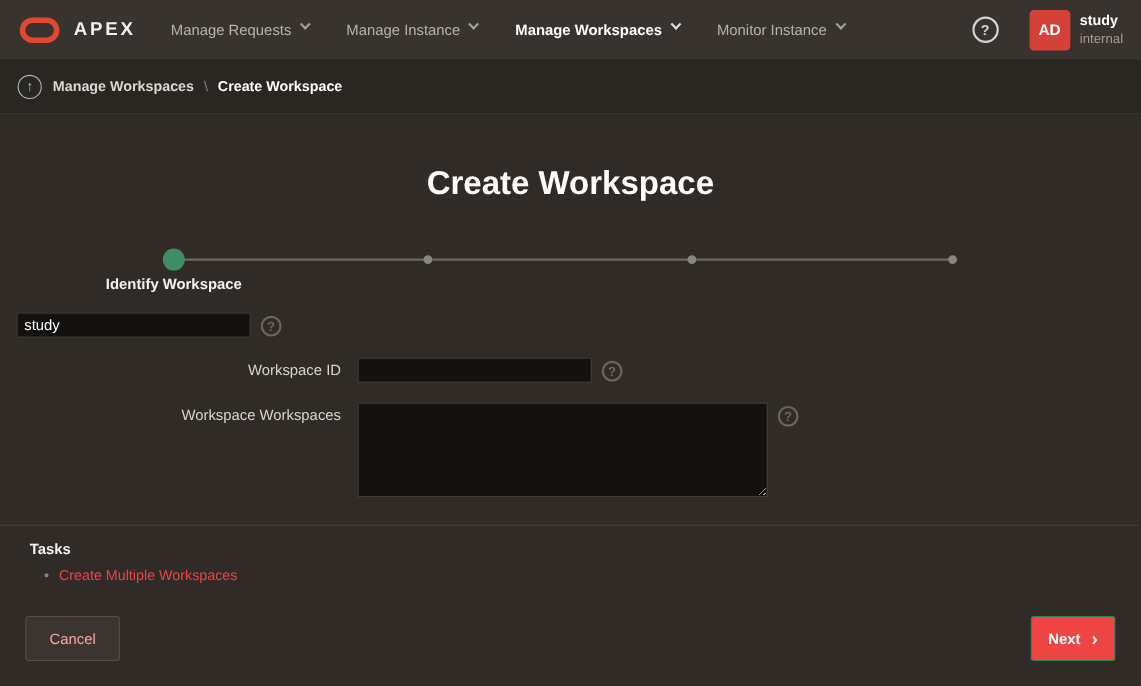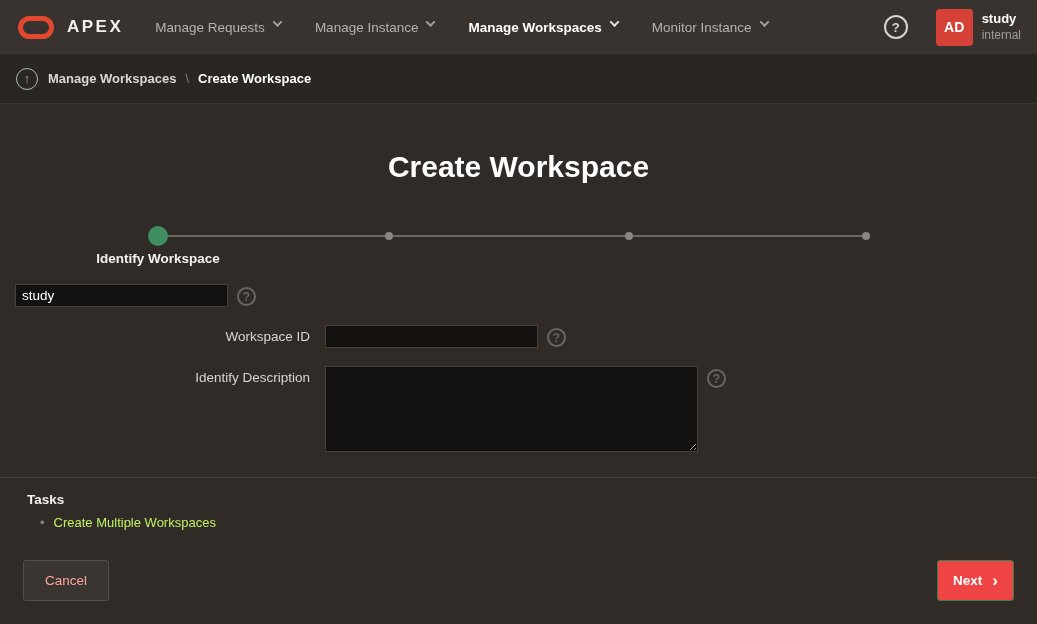--- a/index.html
+++ b/index.html
@@ -195,21 +195,21 @@
   .tasks-region {
     margin-top: 25px;
     border-top: 1px solid #454039;
     padding: 14px 0 16px 27px;
   }
   .tasks-title { font-size: 13.5px; font-weight: 700; color: #f4f2ef; }
   .tasks-list { list-style: none; margin-top: 8px; }
   .tasks-list li { display: flex; align-items: center; }
   .task-bullet { color: #8a8580; font-size: 13px; margin: 0 9px 0 13px; }
   .task-link {
-    color: #bef264;
+    color: #ef4444;
     font-size: 13px;
     text-decoration: none;
     cursor: pointer;
   }
 
   
   .footer-bar {
     display: flex;
     justify-content: space-between;
     align-items: center;
@@ -308,21 +308,21 @@
       <span>Workspace ID</span>
     </div>
     <div class="input-col">
       <input class="text-input" type="text" value="" style="">
       <div class="item-help">?</div>
     </div>
   </div>
 
   <div class="form-row">
     <div class="label-col">
-      <span>Identify Description</span>
+      <span>Workspace Workspaces</span>
     </div>
     <div class="input-col">
       <textarea class="textarea-input" style=""></textarea>
       <div class="item-help">?</div>
     </div>
   </div>
 
 </div>
 
 <div class="tasks-region">

